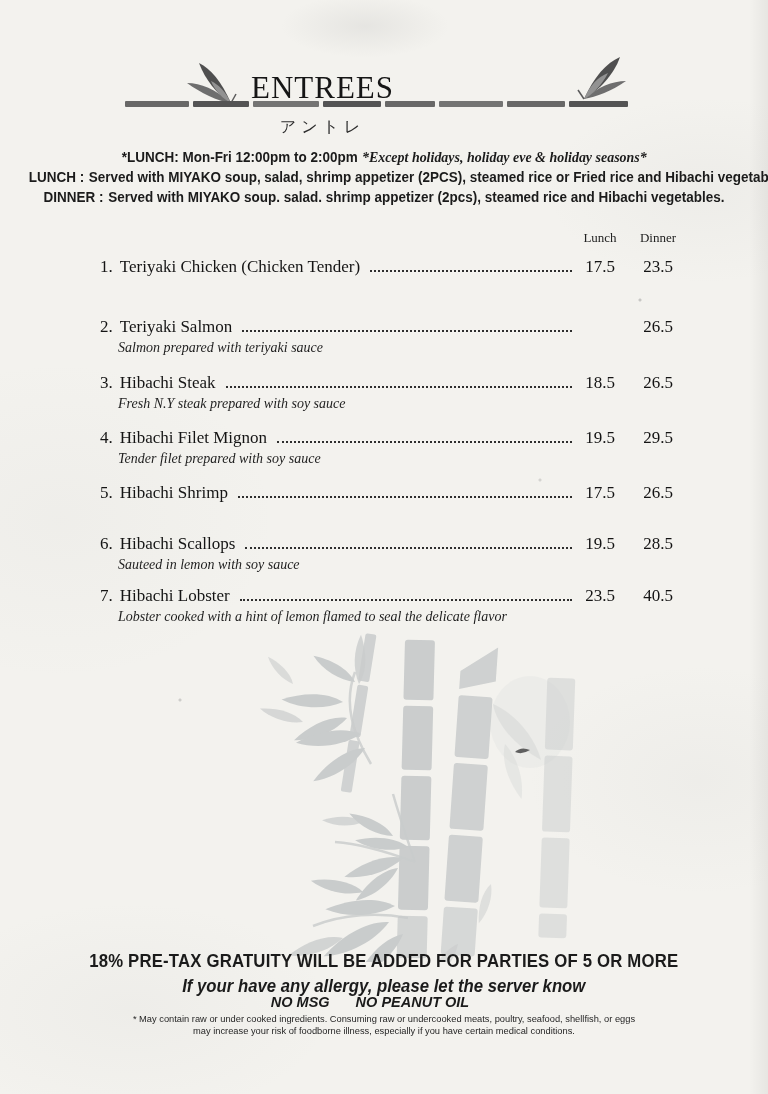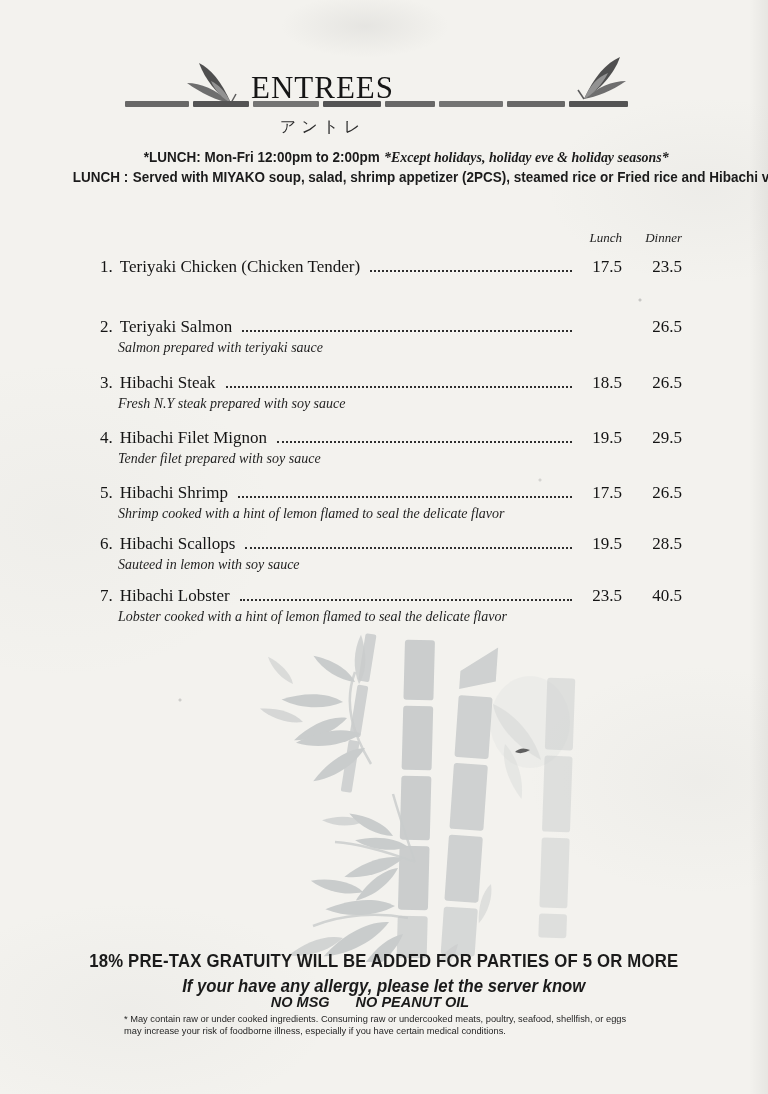--- a/index.html
+++ b/index.html
@@ -32,53 +32,53 @@
     font-family:"DejaVu Sans",sans-serif;font-size:16px;letter-spacing:5px;color:#2c2c2c;}
   .rule{position:absolute;left:125px;top:101px;width:503px;height:6px;display:flex;gap:4px;}
   .rule span{flex:none;height:6px;background:var(--rule);border-radius:1px;}
   .rule span:nth-child(odd){opacity:.88;}
   .rule span:nth-child(3n){opacity:.8;}
   .hdr-leaf{position:absolute;}
   .hdr-leaf.left{left:175px;top:61px;}
   .hdr-leaf.right{left:572px;top:55px;}
   
   .notes{position:absolute;left:0;top:147px;width:768px;text-align:center;}
-  .notes .line{line-height:20px;white-space:nowrap;padding-left:44px;}
+  .notes .line{line-height:20px;white-space:nowrap;}
   .notes .squeeze{display:inline-block;transform:scaleX(.93);transform-origin:center;}
   .n-bold{font-weight:bold;font-size:14.5px;}
   .n-italic{font-family:"Liberation Serif",serif;font-style:italic;font-weight:bold;font-size:15px;}
   .n-label{font-weight:bold;font-size:14.5px;margin-right:5px;}
   .n-text{font-weight:bold;font-size:14.5px;}
   
-  .colhead{position:absolute;top:230px;font-family:"Liberation Serif",serif;font-style:italic;
-    font-size:13px;color:#222;text-align:right;}
+  .colhead{position:absolute;top:230px;font-family:"Liberation Serif",serif;
+    font-size:13px;color:#222;text-align:center;}
   .colhead.lunch{left:578px;width:44px;}
   .colhead.dinner{left:634px;width:48px;}
   
   .items{position:absolute;left:100px;top:0;width:582px;height:1094px;pointer-events:none;}
   .item{position:absolute;left:0;width:582px;}
   .item-line{display:flex;align-items:baseline;font-family:"Liberation Serif",serif;font-size:17px;color:#141414;}
   .item-num{margin-right:7px;}
   .item-name{white-space:nowrap;}
   .dots{flex:1;border-bottom:2px dotted #2e2e2e;margin:0 6px 3px 10px;min-width:10px;}
-  .price{flex:none;text-align:right;font-size:17px;}
+  .price{flex:none;text-align:center;font-size:17px;}
   .price.lunch{width:44px;}
   .price.dinner{width:48px;margin-left:12px;}
   .item-desc{margin:3px 0 0 18px;font-family:"Liberation Serif",serif;font-style:italic;
     font-size:14px;color:#1e1e1e;white-space:nowrap;}
   
   .bamboo{position:absolute;left:243px;top:622px;color:var(--watermark);}
   
   .f-line{position:absolute;left:0;width:768px;text-align:center;white-space:nowrap;}
   .gratuity{top:951px;font-weight:bold;font-size:18px;letter-spacing:.2px;}
   .gratuity .squeeze,.allergy .squeeze{display:inline-block;transform:scaleX(.93);transform-origin:center;}
   .allergy{top:976px;font-style:italic;font-weight:bold;font-size:18px;}
   .nomsg{top:994px;font-style:italic;font-weight:bold;font-size:14.5px;left:-14px;}
   .nomsg .gap{display:inline-block;width:26px;}
-  .disclaimer{position:absolute;left:124px;top:1014px;width:520px;
+  .disclaimer{position:absolute;left:124px;top:1014px;width:520px;text-align:center;
     font-size:9.3px;line-height:11.5px;color:#262626;}
 </style>
 </head>
 <body>
 
 <div class="page">
 
   <svg class="hdr-leaf left" width="62" height="44" viewBox="0 0 62 44">
     <path d="M56 42 C46 20 36 8 24 2 C30 18 42 34 56 42 Z" fill="#4f4f4f"></path>
     <path d="M56 42 C40 28 26 22 12 22 C26 32 42 40 56 42 Z" fill="#6e6e6e"></path>
@@ -106,20 +106,23 @@
   <div class="subtitle-jp">アントレ</div>
 
   <div class="notes">
     <div class="line"><span class="squeeze">
       <span class="n-bold">*LUNCH: Mon-Fri 12:00pm to 2:00pm</span>
       <span class="n-italic">*Except holidays, holiday eve &amp; holiday seasons*</span>
     </span></div>
     <div class="line"><span class="squeeze">
       <span class="n-label">LUNCH :</span><span class="n-text">Served with MIYAKO soup, salad, shrimp appetizer (2PCS), steamed rice or Fried rice and Hibachi vegetables.</span>
     </span></div>
+    <div class="line"><span class="squeeze">
+      <span class="n-label">DINNER :</span><span class="n-text">Served with MIYAKO soup. salad. shrimp appetizer (2pcs), steamed rice and Hibachi vegetables.</span>
+    </span></div>
   </div>
 
   <div class="colhead lunch">Lunch</div>
   <div class="colhead dinner">Dinner</div>
 
   <div class="items" id="items">
     <div class="item" style="top: 257px;">
       <div class="item-line">
         <span class="item-num">1.</span>
         <span class="item-name">Teriyaki Chicken (Chicken Tender)</span>
@@ -163,21 +166,20 @@
     </div>
 
     <div class="item" style="top: 483px;">
       <div class="item-line">
         <span class="item-num">5.</span>
         <span class="item-name">Hibachi Shrimp</span>
         <span class="dots"></span>
         <span class="price lunch">17.5</span>
         <span class="price dinner">26.5</span>
       </div>
-      <div class="item-desc">Shrimp cooked with a hint of lemon flamed to seal the delicate flavor</div>
     </div>
 
     <div class="item" style="top: 534px;">
       <div class="item-line">
         <span class="item-num">6.</span>
         <span class="item-name">Hibachi Scallops</span>
         <span class="dots"></span>
         <span class="price lunch">19.5</span>
         <span class="price dinner">28.5</span>
       </div>

